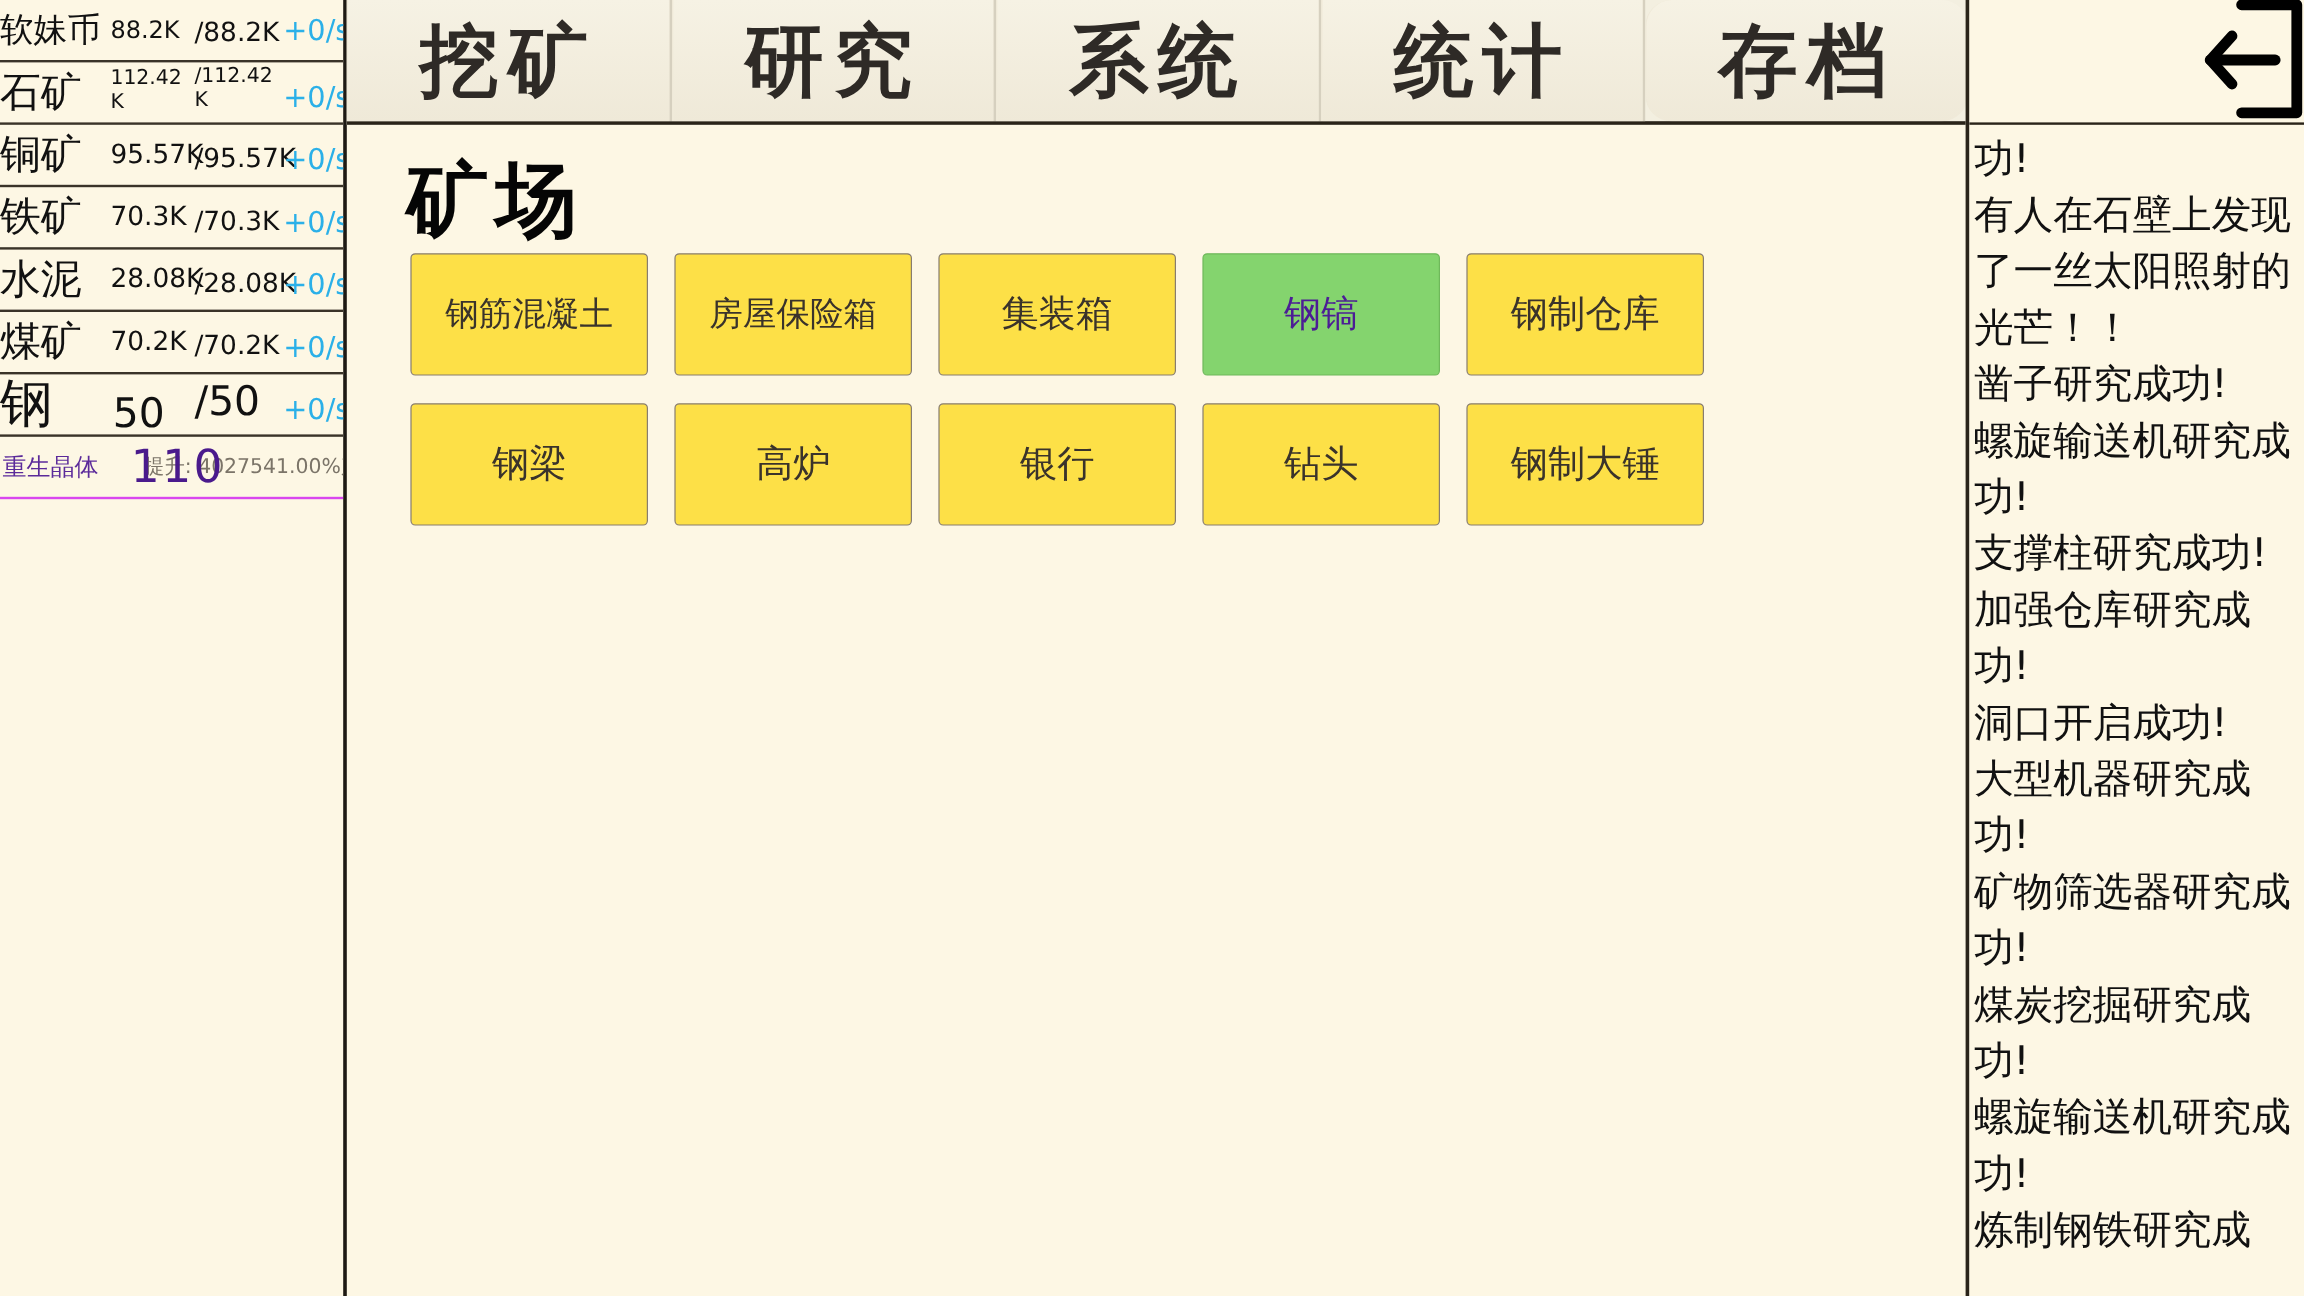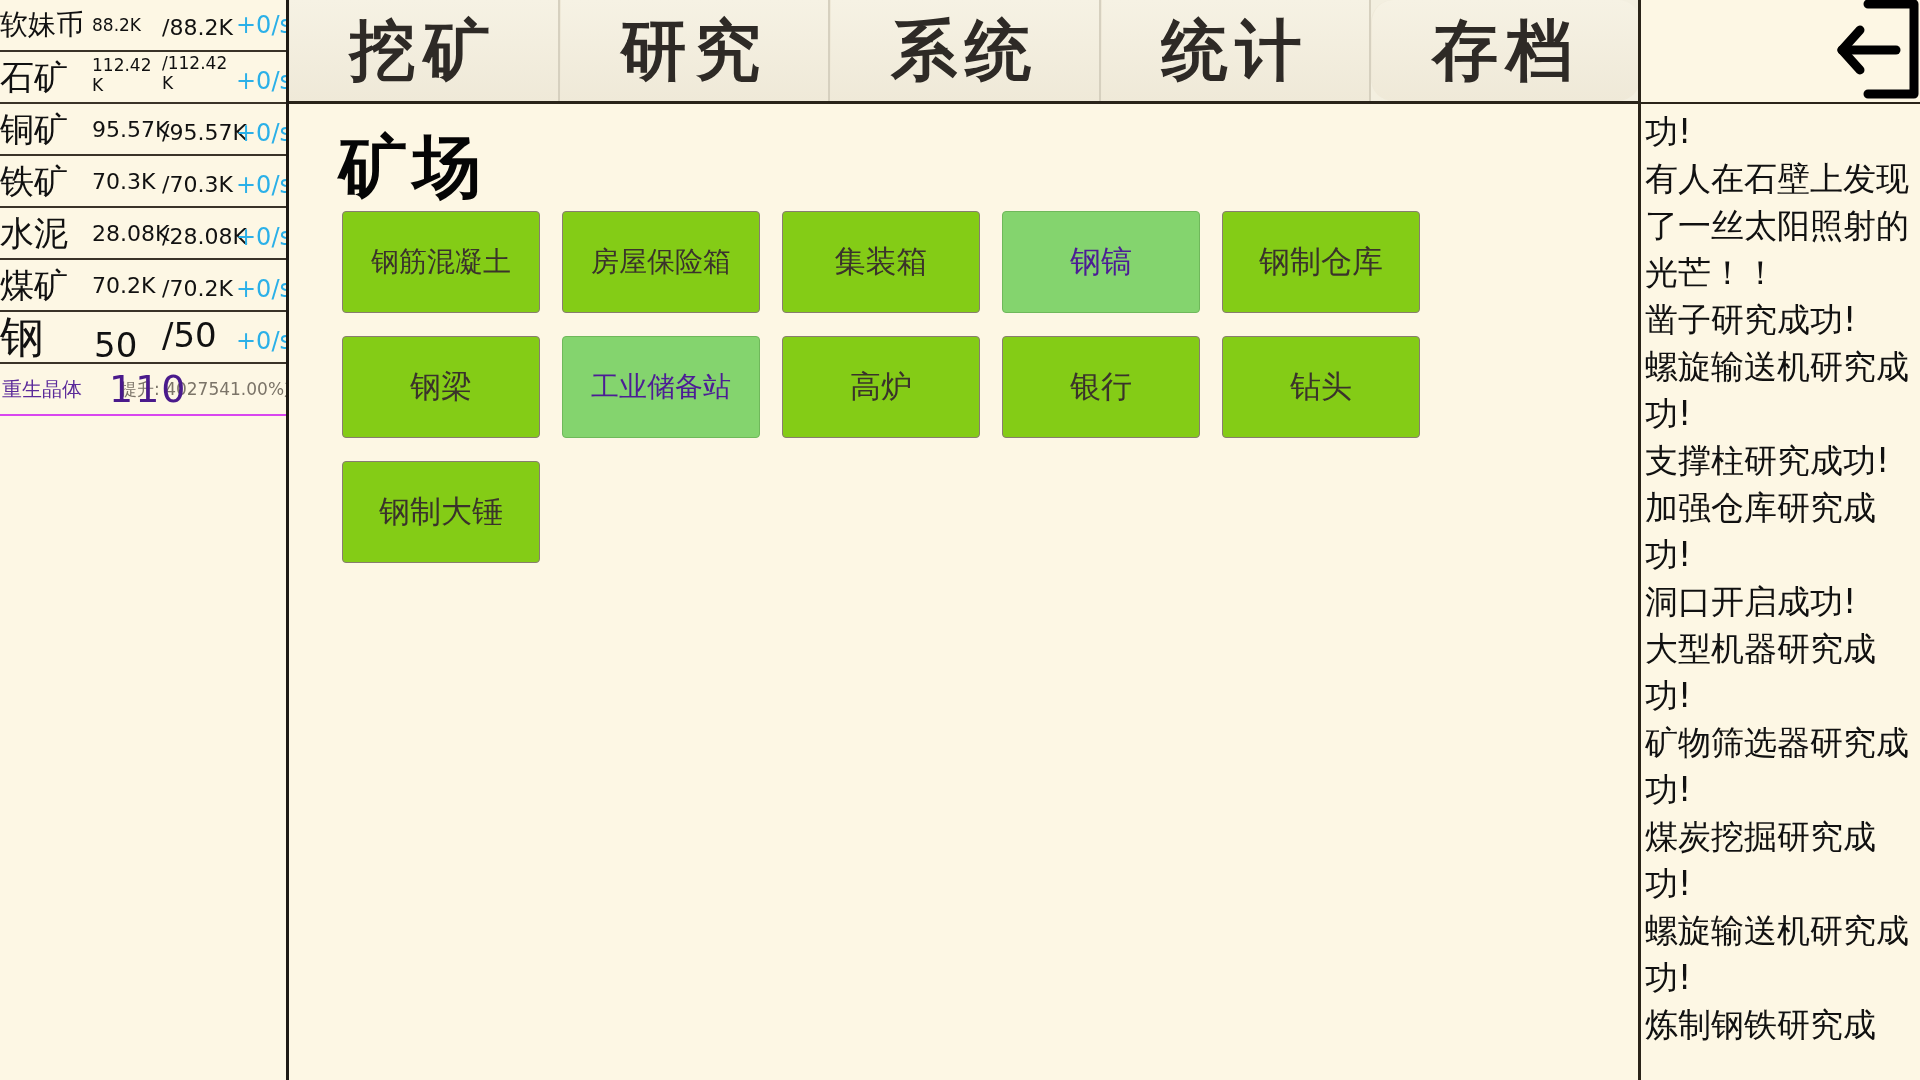--- a/index.html
+++ b/index.html
@@ -33,21 +33,21 @@
       font-size: 22px; color: #111;
     }
     .res-max {
       position: absolute; left: 162px; top: 50%; transform: translateY(-35%);
       font-size: 22px; color: #111;
     }
     .res-rate {
       position: absolute; left: 236px; top: 50%; transform: translateY(-35%);
       font-size: 24px; color: #2bb0e8;
     }
-    .res-row.first .res-cur { left: 92px; font-size: 17px; transform: translateY(-50%); }
+    .res-row.first .res-cur { left: 92px; font-size: 20px; transform: translateY(-50%); }
     .res-row.first .res-max { left: 162px; font-size: 22px; transform: translateY(-40%); }
     .res-row.first .res-rate { transform: translateY(-50%); }
 
     .res-row.wrap .res-cur,
     .res-row.wrap .res-max { font-size: 17px; line-height: 1.15; width: 66px; white-space: normal; top: 4px; transform: none; }
     .res-row.wrap .res-max { top: 2px; }
     .res-row.wrap .res-rate { top: 50%; transform: translateY(-35%); }
 
     .res-row.big .res-name { font-size: 44px; }
     .res-row.big .res-cur { font-size: 34px; left: 94px; transform: translateY(-30%); }
@@ -117,21 +117,21 @@
     }
     .grid {
       position: absolute; left: 53px; top: 107px;
       display: grid;
       grid-template-columns: repeat(5, 198px);
       grid-auto-rows: 102px;
       column-gap: 22px; row-gap: 23px;
     }
     .build-btn {
       border-radius: 4px;
-      background: #84cc16;
+      background: #fde047;
       border: 1px solid #887d6f;
       display: flex; align-items: center; justify-content: center;
       font-size: 31px; color: #3a332b;
       cursor: pointer;
     }
     .build-btn.sm { font-size: 28px; }
     .build-btn.active {
       background: #84d46e;
       border-color: #6fb85b;
       color: #4c1d95;
@@ -202,21 +202,20 @@
 
   <div class="main">
     <div class="page-title">矿场</div>
     <div class="grid">
       <div class="build-btn sm">钢筋混凝土</div>
       <div class="build-btn sm">房屋保险箱</div>
       <div class="build-btn">集装箱</div>
       <div class="build-btn active">钢镐</div>
       <div class="build-btn">钢制仓库</div>
       <div class="build-btn">钢梁</div>
-      <div class="build-btn sm active">工业储备站</div>
       <div class="build-btn">高炉</div>
       <div class="build-btn">银行</div>
       <div class="build-btn">钻头</div>
       <div class="build-btn">钢制大锤</div>
     </div>
   </div>
 
   <div class="logpanel">
     <div class="log-header">
       <div class="exit-btn">

